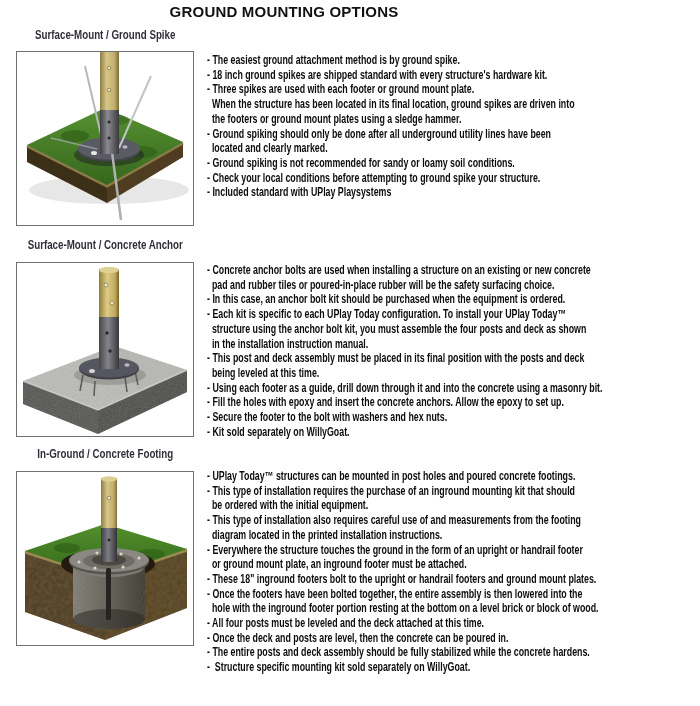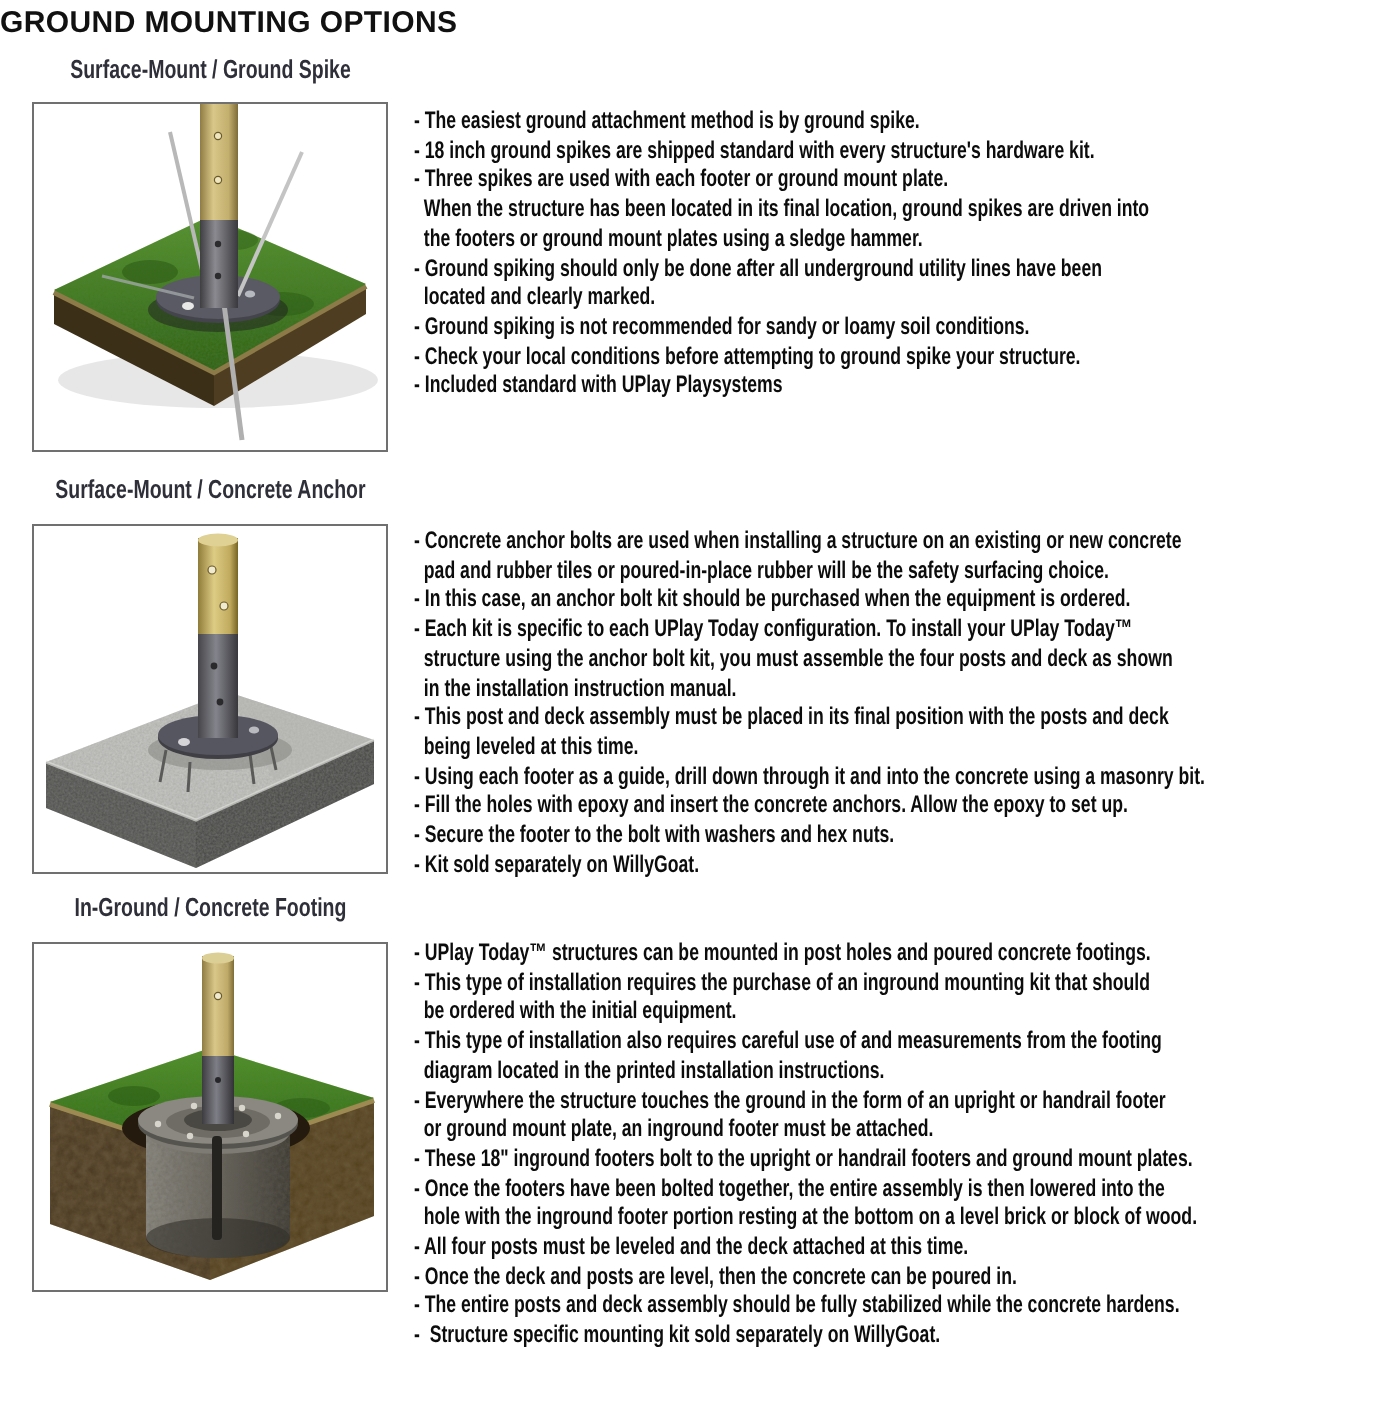--- a/index.html
+++ b/index.html
@@ -2,21 +2,21 @@
 <html><head>
 <meta charset="utf-8">
 <style>
   html,body{margin:0;padding:0;background:#ffffff;}
   .page{
     position:relative;width:700px;height:706px;background:#ffffff;overflow:hidden;
     font-family:"Liberation Sans","DejaVu Sans",sans-serif;color:#0c0c0c;
   }
   .title{
     position:absolute;top:3px;left:0;width:568px;margin:0;
-    font-size:15px;font-weight:bold;color:#111111;letter-spacing:0.2px;
+    text-align:center;font-size:15px;font-weight:bold;color:#111111;letter-spacing:0.2px;
   }
   .sec-heading{
     position:absolute;left:16px;width:238px;margin:0;
     transform:scaleX(0.75);transform-origin:left top;
     text-align:center;font-size:13px;font-weight:bold;color:#2f2f3a;
   }
   .s1 .sec-heading{top:27px;}
   .s2 .sec-heading{top:237px;}
   .s3 .sec-heading{top:446px;}
   .figure{

